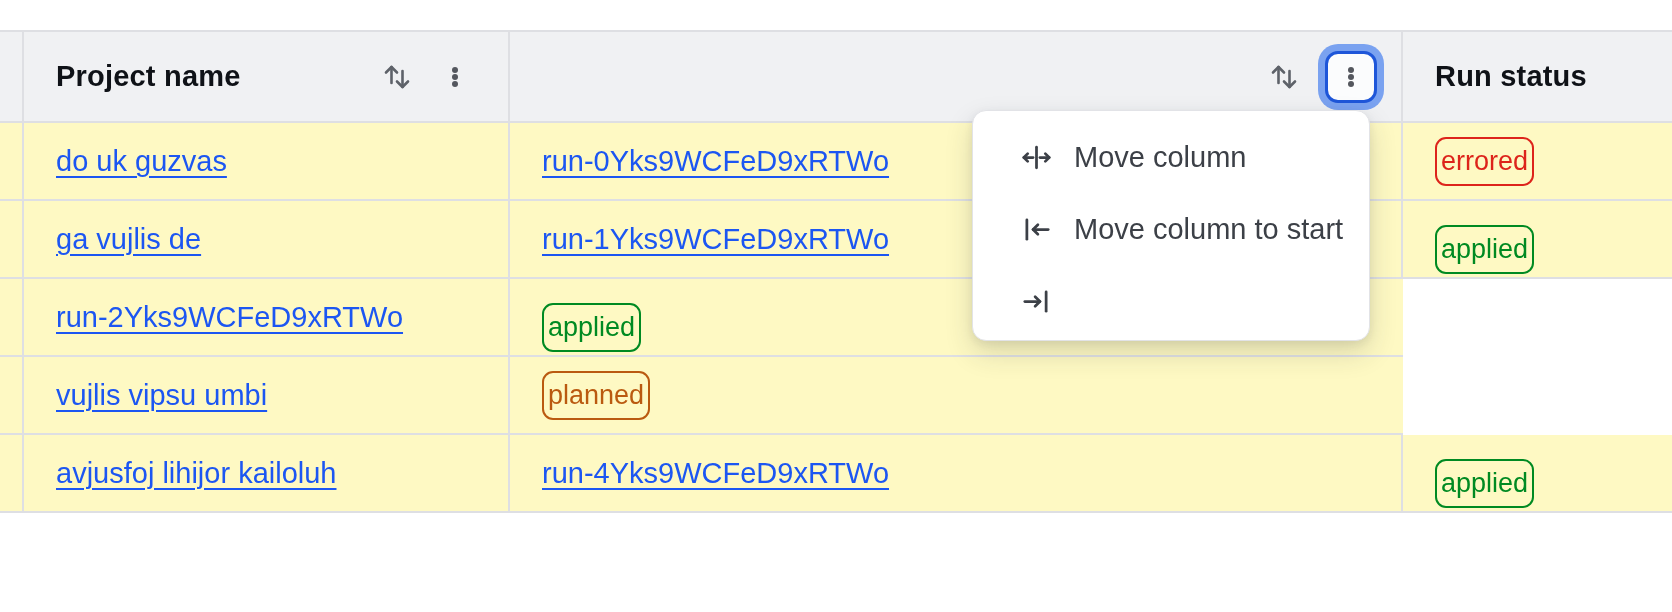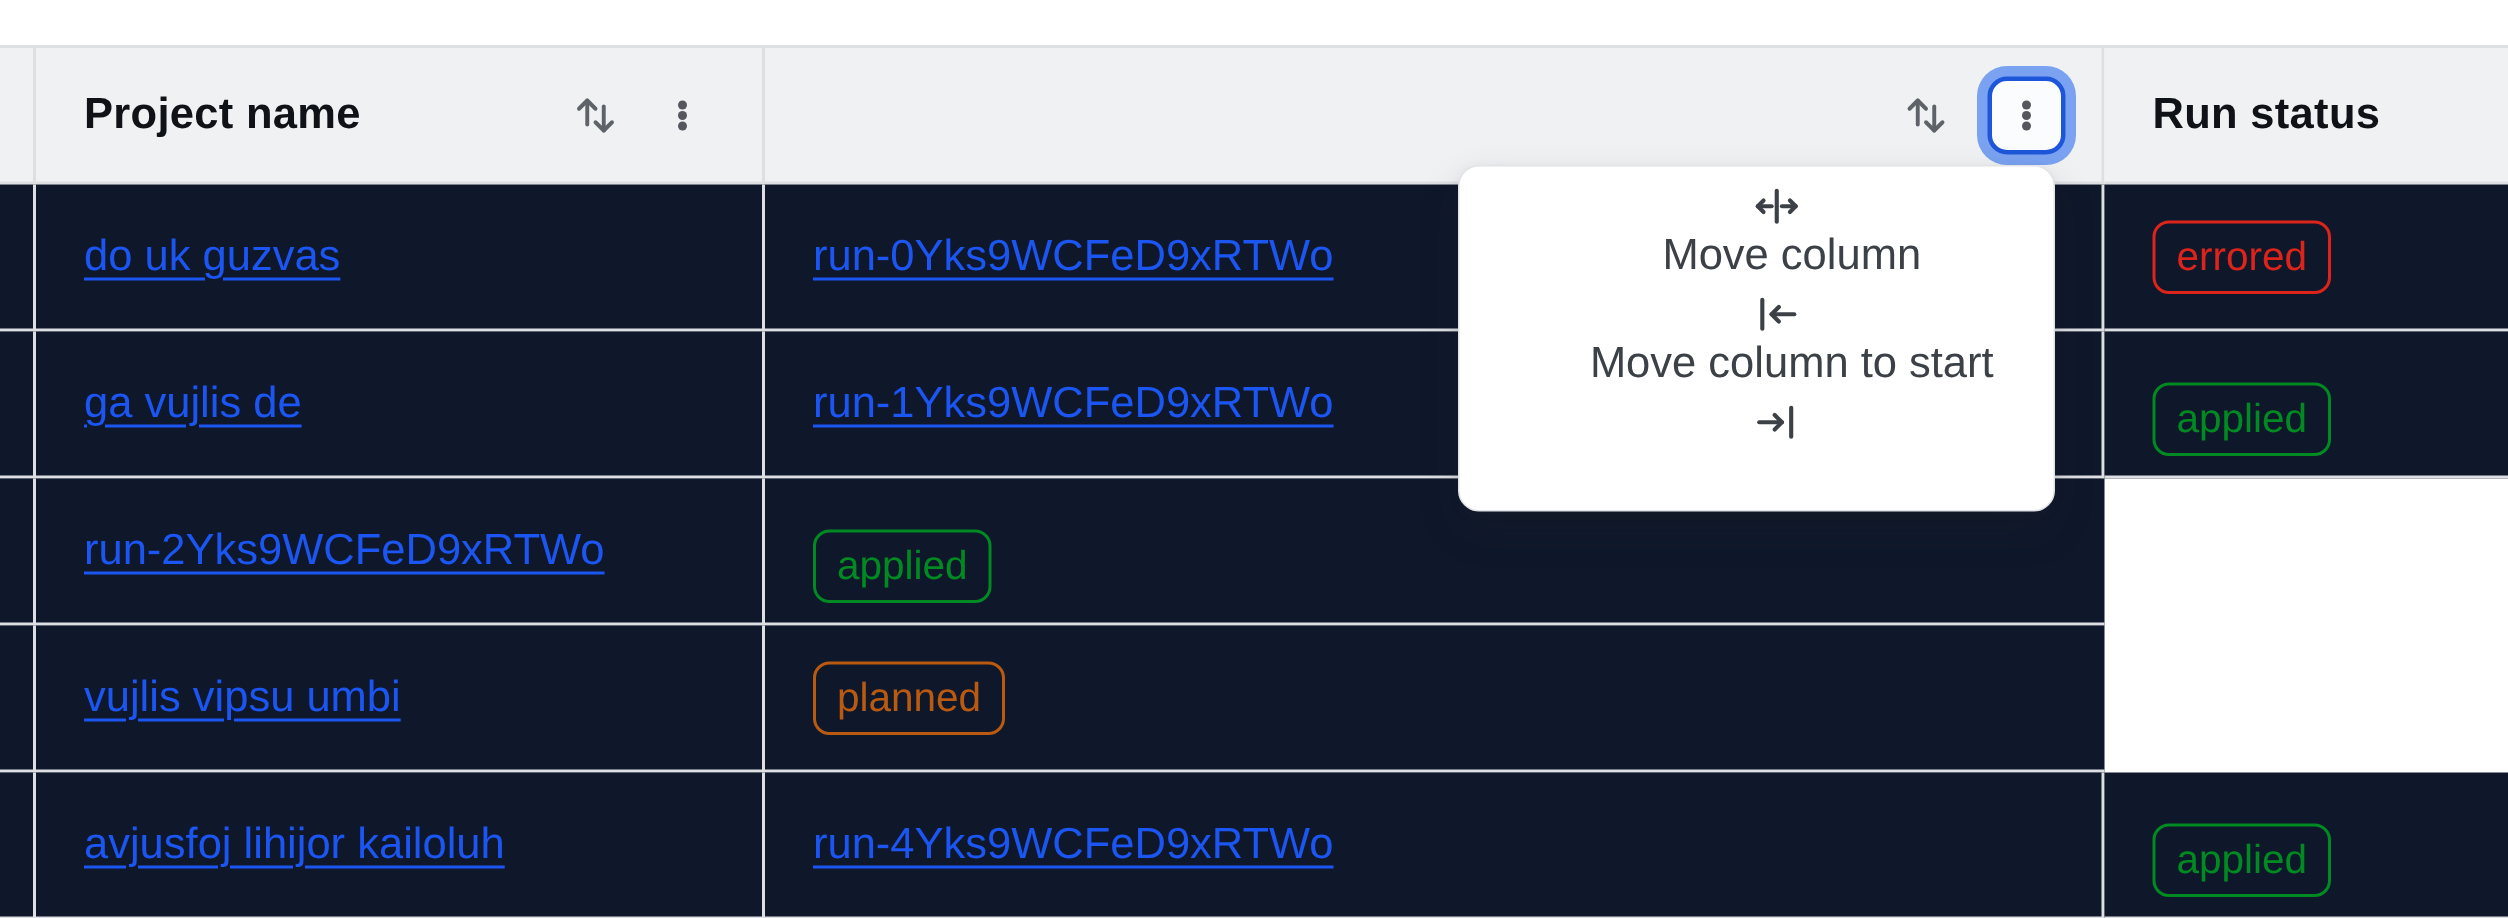--- a/index.html
+++ b/index.html
@@ -19,42 +19,42 @@
   .icon-btn { display:flex; align-items:center; justify-content:center; background:none; border:none; cursor:pointer; padding:0; }
   .sort-btn { margin-right:24px; }
   .kebab-plain { margin-right:36px; }
   .th.status-th { padding-right:14px; }
   .kebab-focused {
     width:52px; height:52px; margin-right:24px; flex:none;
     background:#fbfcfd; border:3px solid #1e56d9; border-radius:13px;
     box-shadow:0 0 0 7px #7aa2f0;
     display:flex; align-items:center; justify-content:center;
   }
-  .tbody .td { height:98px; display:flex; align-items:center; background:#0f172a; }
+  .tbody .td { height:78px; display:flex; align-items:center; background:#fef9c3; }
   .td.content { padding-left:32px; }
   .cell-link {
     font-size:29px; color:#1c56f2; text-decoration:underline;
     text-decoration-thickness:2px; text-underline-offset:5px; white-space:nowrap;
   }
   .badge {
     display:inline-block; font-size:27px; line-height:31px;
-    padding:7px 14px; border-radius:11px; border:2px solid; white-space:nowrap;
+    padding:7px 4px; border-radius:11px; border:2px solid; white-space:nowrap;
   }
   .badge--errored { color:#dd241b; border-color:#dd241b; }
   .badge--applied { color:#008a22; border-color:#008a22;margin-top:20px; }
   .badge--planned { color:#ba5a10; border-color:#ba5a10; }
   .stub-row { height:6px; background:#fff; }
   .menu {
     position:absolute; left:972px; top:110px; width:398px; height:231px;
     background:#fff; border:1px solid #e2e3e7; border-radius:14px;
     box-shadow:0 12px 28px rgba(40,44,52,0.16), 0 3px 8px rgba(40,44,52,0.08);
     padding-top:10px; z-index:5;
   }
   .menu-item {
-    height:72px; display:flex; align-items:center; padding-left:47px; cursor:pointer;flex-direction:column;
+    height:72px; display:flex; align-items:center; padding-left:47px; cursor:pointer;
   }
   .menu-item .mi-icon { flex:none; margin-right:21px; display:flex; }
   .menu-item .mi-label { font-size:29px; color:#3c4047; white-space:nowrap; }
   svg { display:block; }
 </style>
 </head>
 <body>
 
 <div class="screen">
 

